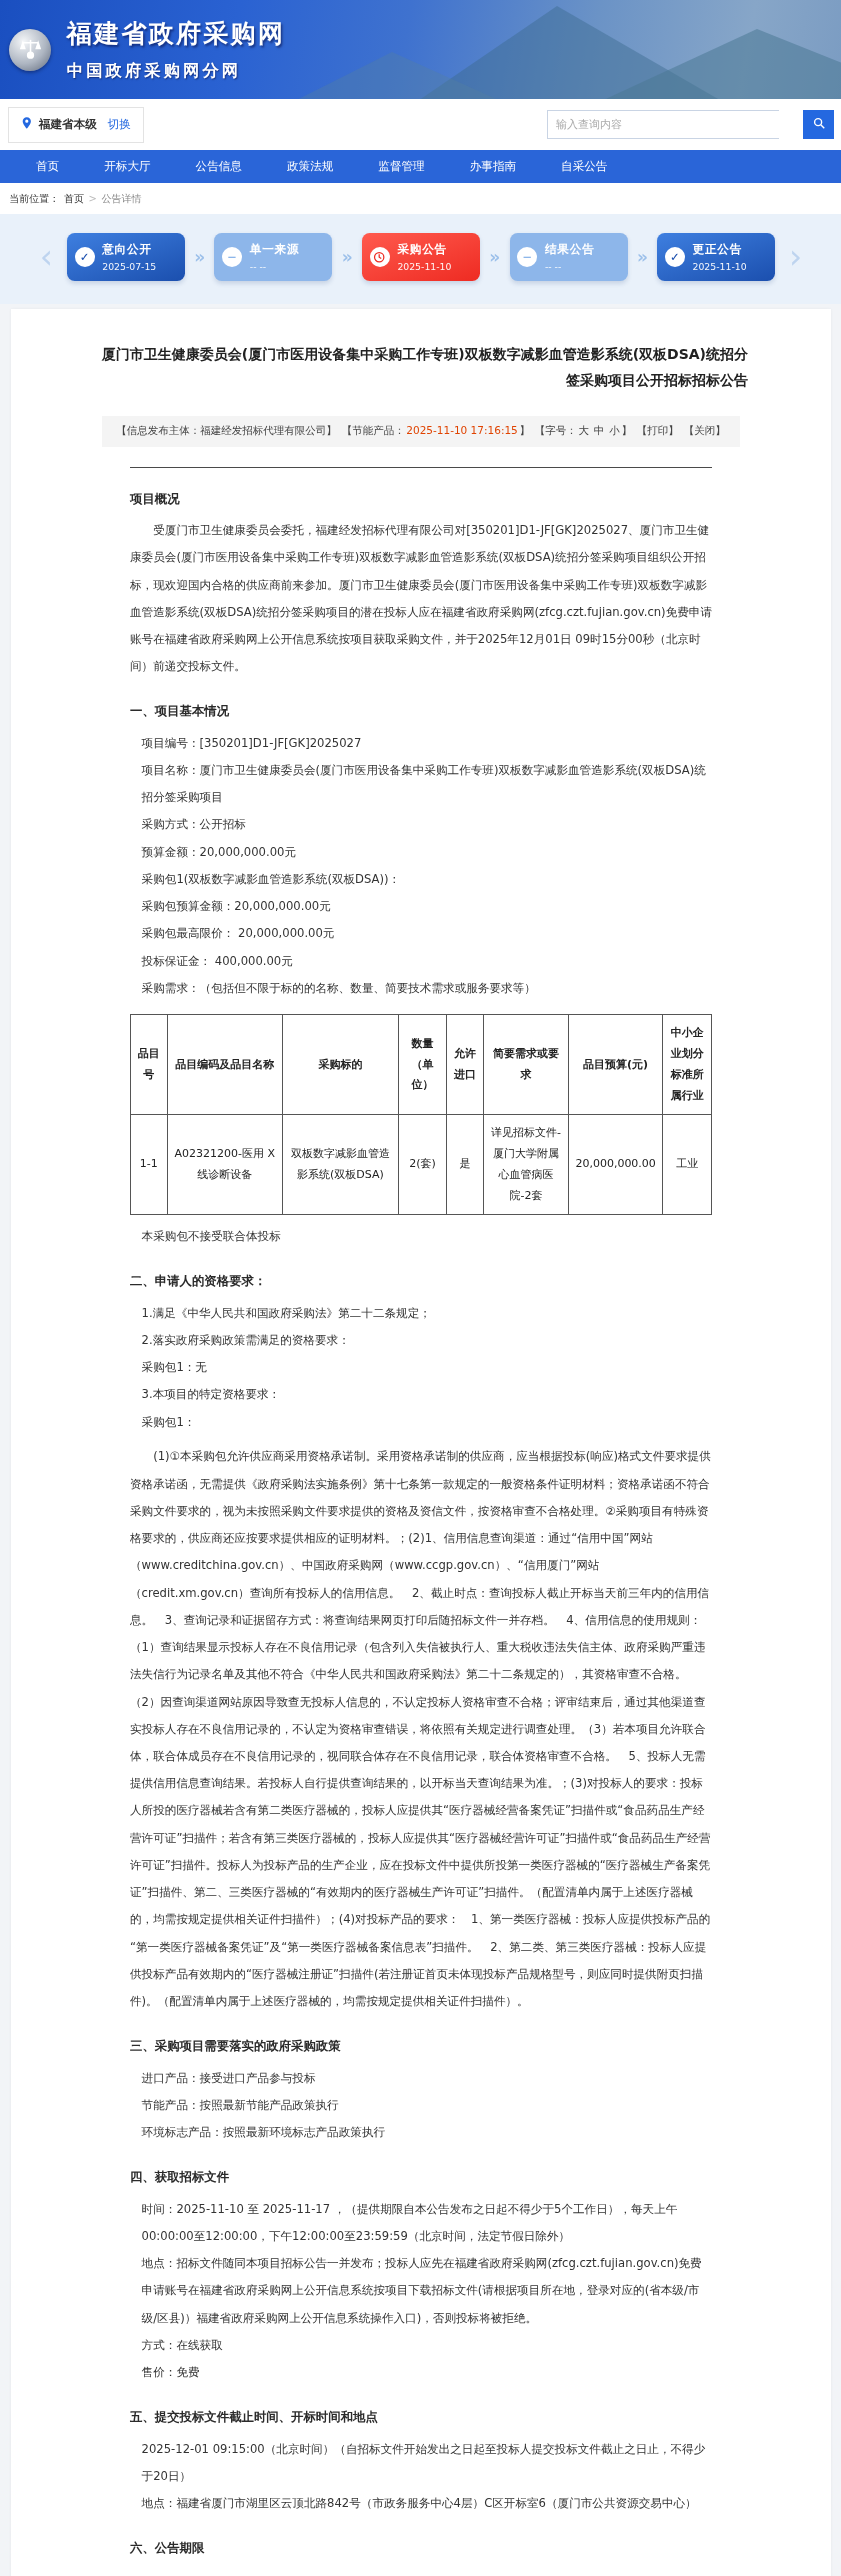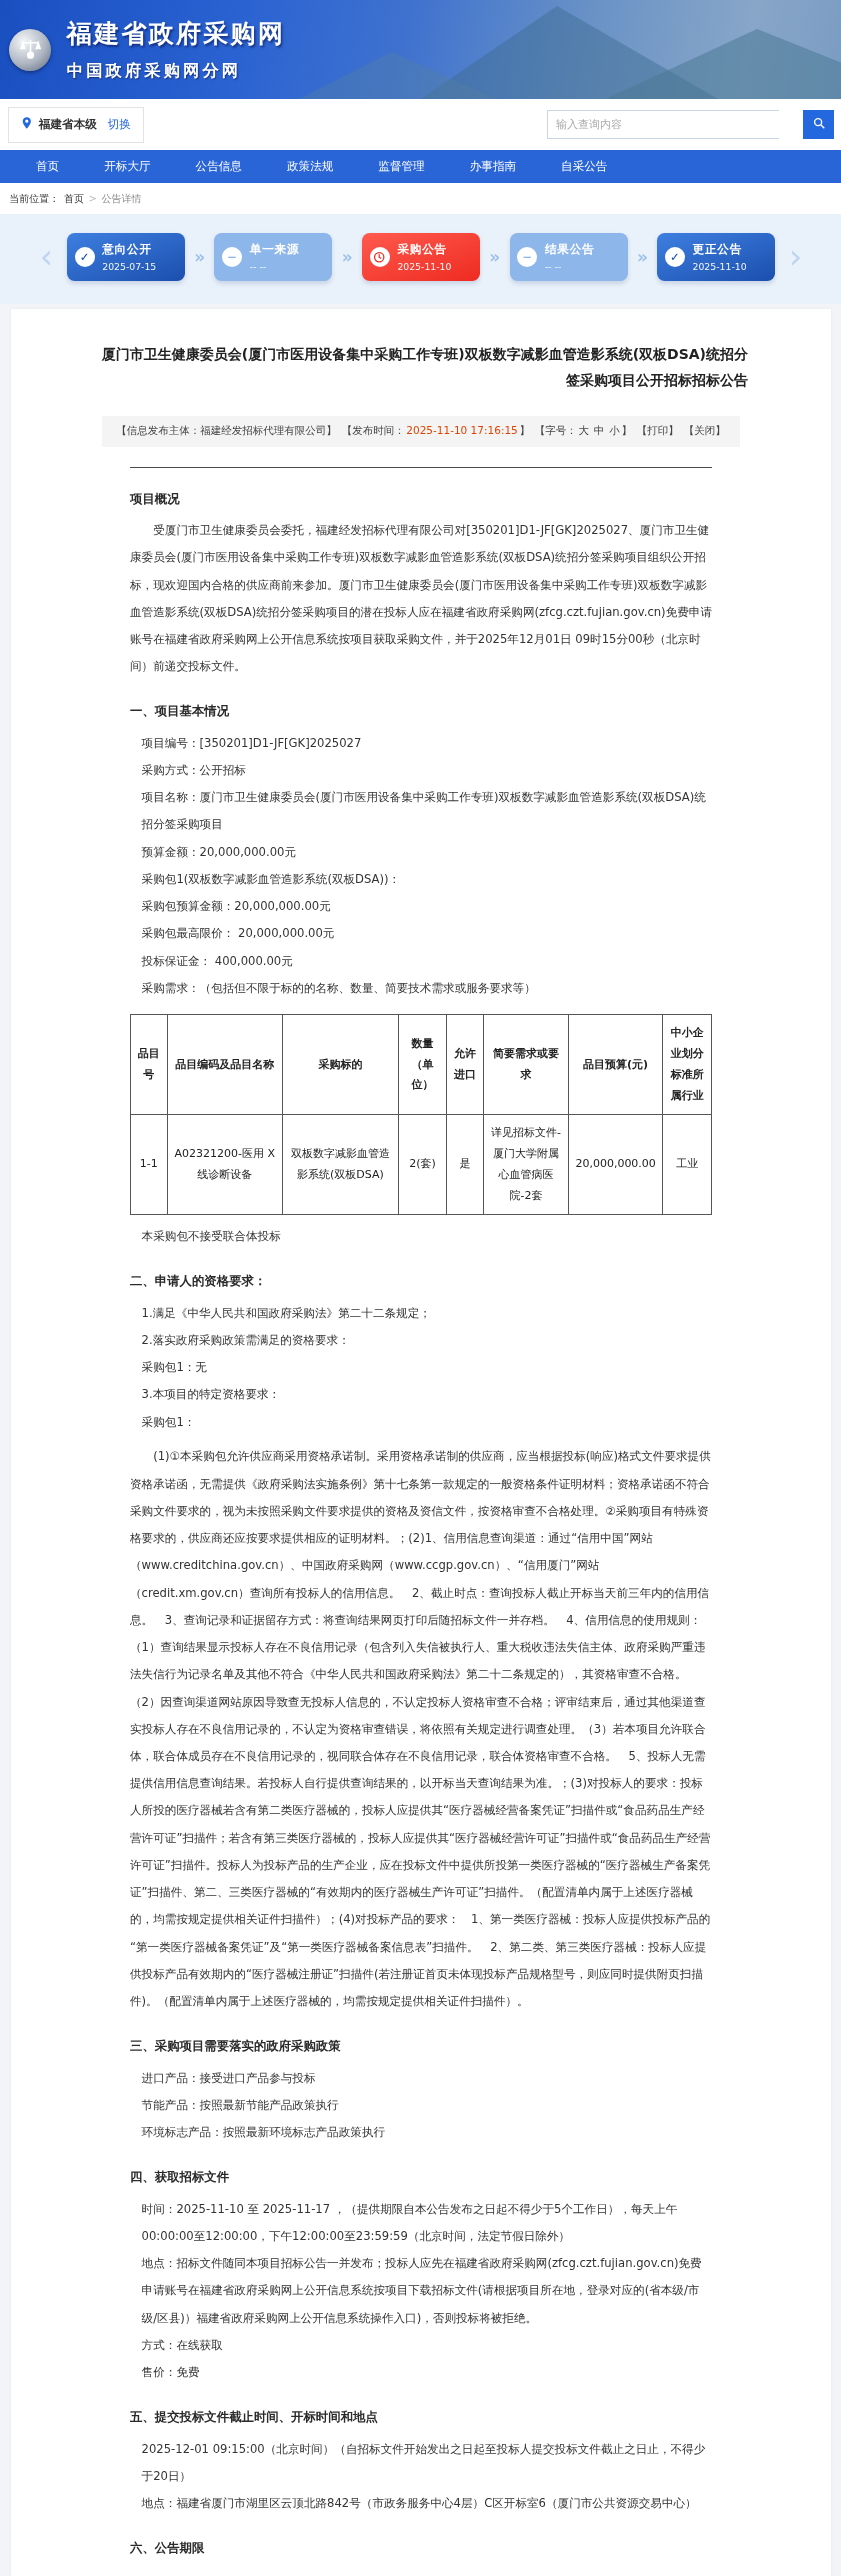--- a/index.html
+++ b/index.html
@@ -250,36 +250,36 @@
 
   <span class="step-chevron">›</span>
 </div>
 
 <div class="content-card">
 
   <h1 class="article-title">厦门市卫生健康委员会(厦门市医用设备集中采购工作专班)双板数字减影血管造影系统(双板DSA)统招分签采购项目公开招标招标公告</h1>
 
   <div class="meta-bar">
     <span>【信息发布主体：福建经发招标代理有限公司】</span>
-    <span>【发布时间：</span><span class="meta-time">2025-11-10 17:16:15</span><span>】</span>
+    <span>【节能产品：</span><span class="meta-time">2025-11-10 17:16:15</span><span>】</span>
     <span>【字号：</span><span class="meta-action">大</span> <span class="meta-action">中</span> <span class="meta-action">小</span><span>】</span>
     <span class="meta-action">【打印】</span>
     <span class="meta-action">【关闭】</span>
   </div>
 
   <div class="doc">
     <div class="doc-divider"></div>
 
     <h3 class="sec-heading">项目概况</h3>
     <p class="para">受厦门市卫生健康委员会委托，福建经发招标代理有限公司对[350201]D1-JF[GK]2025027、厦门市卫生健康委员会(厦门市医用设备集中采购工作专班)双板数字减影血管造影系统(双板DSA)统招分签采购项目组织公开招标，现欢迎国内合格的供应商前来参加。厦门市卫生健康委员会(厦门市医用设备集中采购工作专班)双板数字减影血管造影系统(双板DSA)统招分签采购项目的潜在投标人应在福建省政府采购网(zfcg.czt.fujian.gov.cn)免费申请账号在福建省政府采购网上公开信息系统按项目获取采购文件，并于2025年12月01日 09时15分00秒（北京时间）前递交投标文件。</p>
 
     <h3 class="sec-heading">一、项目基本情况</h3>
     <p class="line">项目编号：[350201]D1-JF[GK]2025027</p>
+    <p class="line">项目名称：厦门市卫生健康委员会(厦门市医用设备集中采购工作专班)双板数字减影血管造影系统(双板DSA)统招分签采购项目</p>
     <p class="line">采购方式：公开招标</p>
-    <p class="line">项目名称：厦门市卫生健康委员会(厦门市医用设备集中采购工作专班)双板数字减影血管造影系统(双板DSA)统招分签采购项目</p>
     <p class="line">预算金额：20,000,000.00元</p>
     <p class="line">采购包1(双板数字减影血管造影系统(双板DSA))：</p>
     <p class="line">采购包预算金额：20,000,000.00元</p>
     <p class="line">采购包最高限价： 20,000,000.00元</p>
     <p class="line">投标保证金： 400,000.00元</p>
     <p class="line">采购需求：（包括但不限于标的的名称、数量、简要技术需求或服务要求等）</p>
 
     <table class="items">
       <thead>
         <tr>

